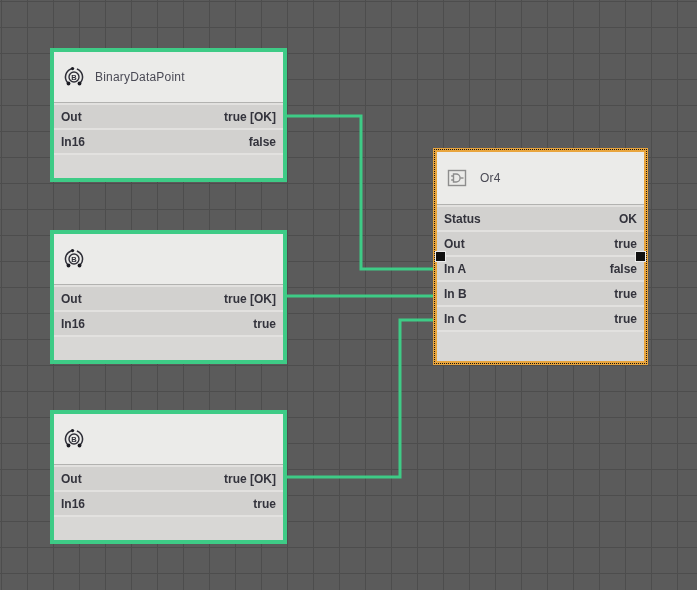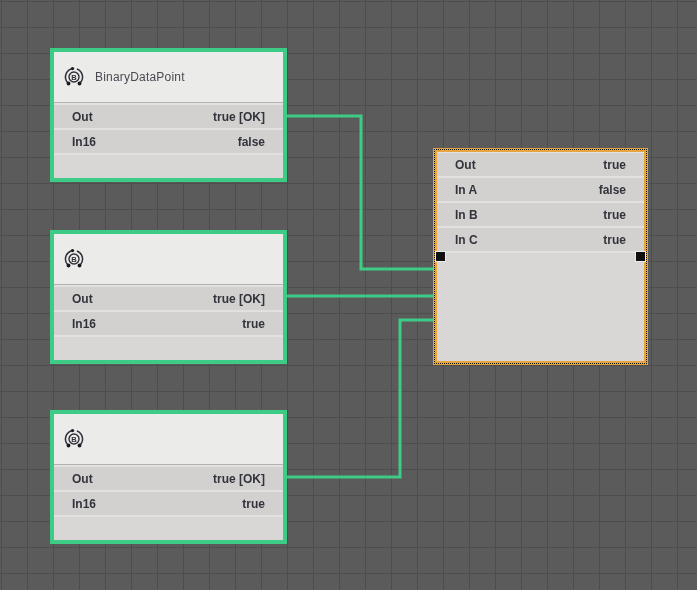--- a/index.html
+++ b/index.html
@@ -46,21 +46,21 @@
   }
   .fb.selected .fb-header{height:52px;}
   .fb-title{
     font-size:12px;color:#4a4a55;letter-spacing:.2px;
     white-space:nowrap;
   }
   .fb-row{
     height:23px;flex:none;margin-top:2px;
     background:#d2d1cf;
     display:flex;align-items:center;justify-content:space-between;
-    padding:0 18px;
+    padding:0 7px;
     font-size:12px;font-weight:bold;color:#33333c;
   }
   .fb-row:first-of-type{margin-top:1px;}
   .fb-row.empty{flex:1;background:#d8d7d5;min-height:20px;}
   .icon{flex:none;display:inline-flex;align-items:center;}
 
   .handle{
     position:absolute;width:9px;height:9px;
     background:#101010;border:1px solid #ececec;
     top:calc(50% - 5.5px);
@@ -155,20 +155,35 @@
       <span>true [OK]</span>
     </div>
     <div class="fb-row">
       <span>In16</span>
       <span>true</span>
     </div>
     <div class="fb-row empty"></div>
   </div>
 
   <div class="fb selected" id="blk-or4">
+    <div class="fb-header">
+      <span class="icon">
+        <svg width="24" height="22" viewBox="0 0 24 22">
+          <rect x="2.5" y="3.5" width="17" height="15" fill="none" stroke="#8d8d8d" stroke-width="1.4"></rect>
+          <path d="M5.2 9 h2.4 M5.2 13 h2.4" stroke="#8d8d8d" stroke-width="1.4" fill="none"></path>
+          <path d="M7.5 7 v8 h2.6 a4 4 0 0 0 0 -8 z" fill="none" stroke="#8d8d8d" stroke-width="1.4"></path>
+          <path d="M14.3 11 h3.2" stroke="#8d8d8d" stroke-width="1.4" fill="none"></path>
+        </svg>
+      </span>
+      <span class="fb-title">Or4</span>
+    </div>
+    <div class="fb-row">
+      <span>Status</span>
+      <span>OK</span>
+    </div>
     <div class="fb-row">
       <span>Out</span>
       <span>true</span>
     </div>
     <div class="fb-row">
       <span>In A</span>
       <span>false</span>
     </div>
     <div class="fb-row">
       <span>In B</span>

